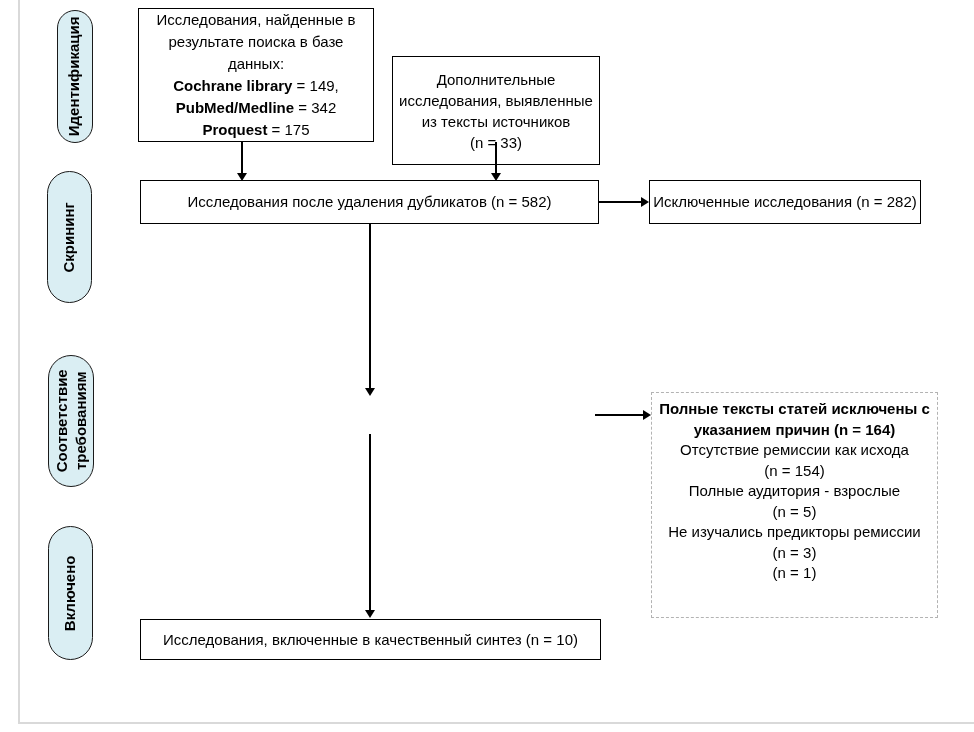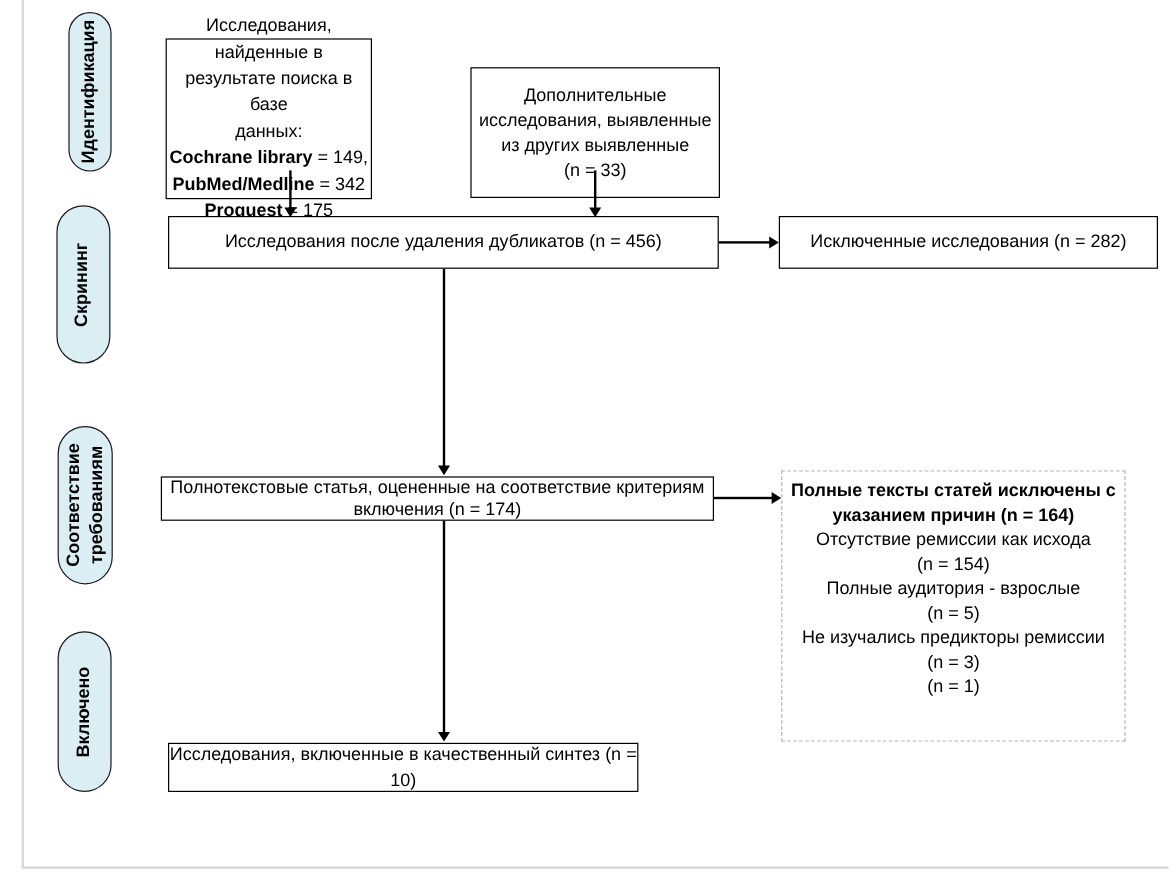--- a/index.html
+++ b/index.html
@@ -91,62 +91,58 @@
     <span class="stage-label">Скрининг</span>
   </div>
   <div class="stage" style="left:48px; top:355px; width:46px; height:132px;">
     <span class="stage-label">Соответствие
 требованиям</span>
   </div>
   <div class="stage" style="left:48px; top:526px; width:45px; height:134px;">
     <span class="stage-label">Включено</span>
   </div>
 
-  <div class="fbox" style="left:138px; top:8px; width:172px; height:134px;margin-top:24px;">
+  <div class="fbox" style="left:138px; top:8px; width:236px; height:134px;">
     <div class="line">Исследования, найденные в</div>
     <div class="line">результате поиска в базе</div>
     <div class="line">данных:</div>
     <div class="line"><span class="bold">Cochrane library</span><span> = 149,</span></div>
     <div class="line"><span class="bold">PubMed/Medline</span><span> = 342</span></div>
     <div class="line"><span class="bold">Proquest</span><span> = 175</span></div>
   </div>
 
   <div class="fbox mid" style="left:392px; top:56px; width:208px; height:109px;">
     <div class="line">Дополнительные</div>
     <div class="line">исследования, выявленные</div>
-    <div class="line">из других выявленные</div>
+    <div class="line">из тексты источников</div>
     <div class="line">(n = 33)</div>
   </div>
 
   <div class="fbox" style="left:140px; top:180px; width:459px; height:44px;">
-    <div class="line">Исследования после удаления дубликатов (n = 456)</div>
+    <div class="line">Исследования после удаления дубликатов (n = 582)</div>
   </div>
 
-  <div class="fbox" style="left:649px; top:180px; width:316px; height:44px;text-align:right;">
+  <div class="fbox" style="left:649px; top:180px; width:272px; height:44px;text-align:right;">
     <div class="line">Исключенные исследования (n = 282)</div>
   </div>
 
-  <div class="fbox tight" style="left:134px; top:397px; width:461px; height:37px;">
-    <div class="line">Полнотекстовые статья, оцененные на соответствие критериям</div>
-    <div class="line">включения (n = 174)</div>
-  </div>
 
   <div class="fbox dashed" style="left:651px; top:392px; width:287px; height:226px;">
     <div class="line bold">Полные тексты статей исключены с</div>
     <div class="line bold">указанием причин (n = 164)</div>
     <div class="line">Отсутствие ремиссии как исхода</div>
     <div class="line">(n = 154)</div>
     <div class="line">Полные аудитория - взрослые</div>
     <div class="line">(n = 5)</div>
     <div class="line">Не изучались предикторы ремиссии</div>
     <div class="line">(n = 3)</div>
     <div class="line">(n = 1)</div>
   </div>
 
-  <div class="fbox" style="left:140px; top:619px; width:392px; height:41px;text-align:center;">
+  <div class="fbox" style="left:140px; top:619px; width:461px; height:41px;text-align:center;">
     <div class="line">Исследования, включенные в качественный синтез (n = 10)</div>
   </div>
 
   <div>
     <div class="vline" style="left:241px; top:142px; height:32px;"></div>
     <div class="head-down" style="left:237px; top:173px;"></div>
   </div>
   <div>
     <div class="vline" style="left:495px; top:142px; height:32px;"></div>
     <div class="head-down" style="left:491px; top:173px;"></div>

